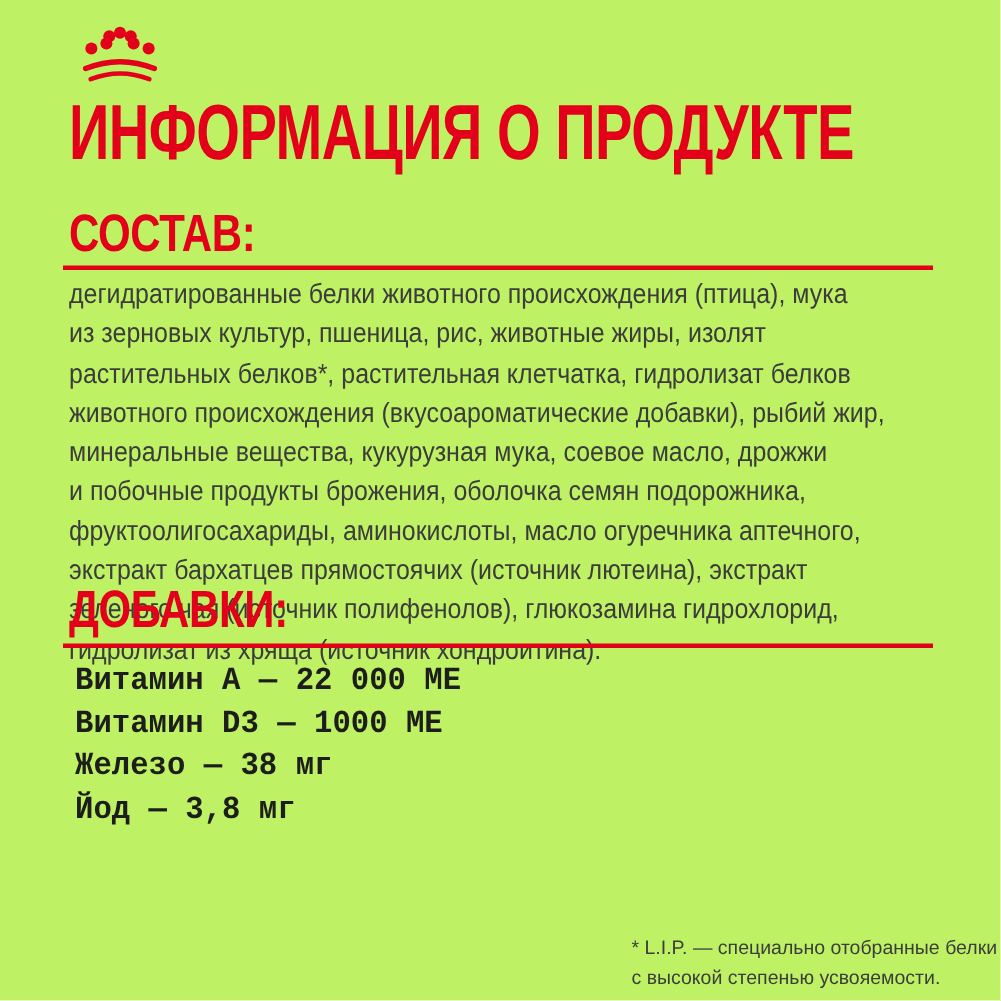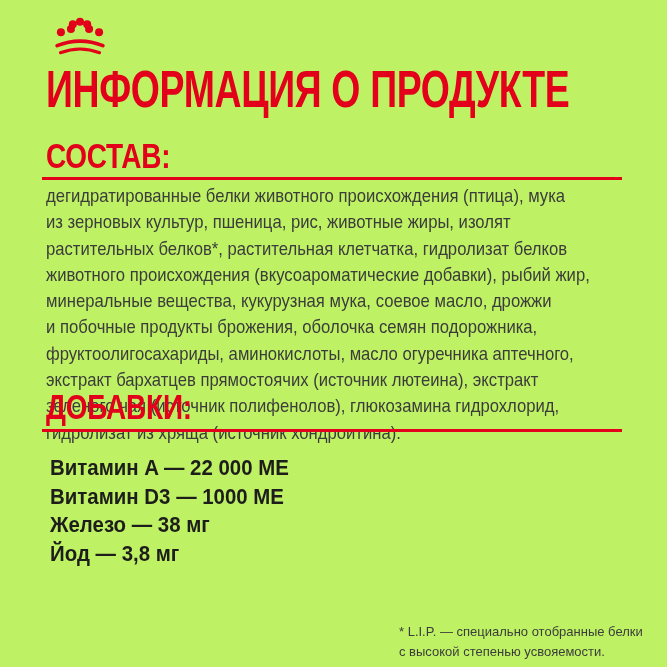--- a/index.html
+++ b/index.html
@@ -65,43 +65,44 @@
     font-size: 18.5px;
     line-height: 26.3px;
     color: #3c3c3b;
     white-space: pre-line;
     transform: scaleX(0.9);
     transform-origin: 0 0;
   }
   .additives-columns {
     position: absolute;
     left: 50px;
-    top: 454px;
+    top: 440px;
     width: 572px;
     display: flex;
+    font-family: Liberation Mono, monospace;
   }
   .additives-col {
     list-style: none;
     margin: 0;
     padding: 0;
   }
   .additives-col.left  { width: 348px; }
   .additives-col.right { flex: 1; }
   .additive-item {
     font-size: 21.5px;
     font-weight: 700;
     line-height: 28.5px;
     color: #1d1d1b;
     white-space: nowrap;
     transform: scaleX(0.95);
     transform-origin: 0 50%;
   }
   .footnote {
     position: absolute;
-    left: 399px;
+    left: 421px;
     top: 622px;
     margin: 0;
     font-size: 13px;
     line-height: 19.5px;
     color: #3c3c3b;
     white-space: pre-line;
   }
 </style>
 </head>
 <body>

